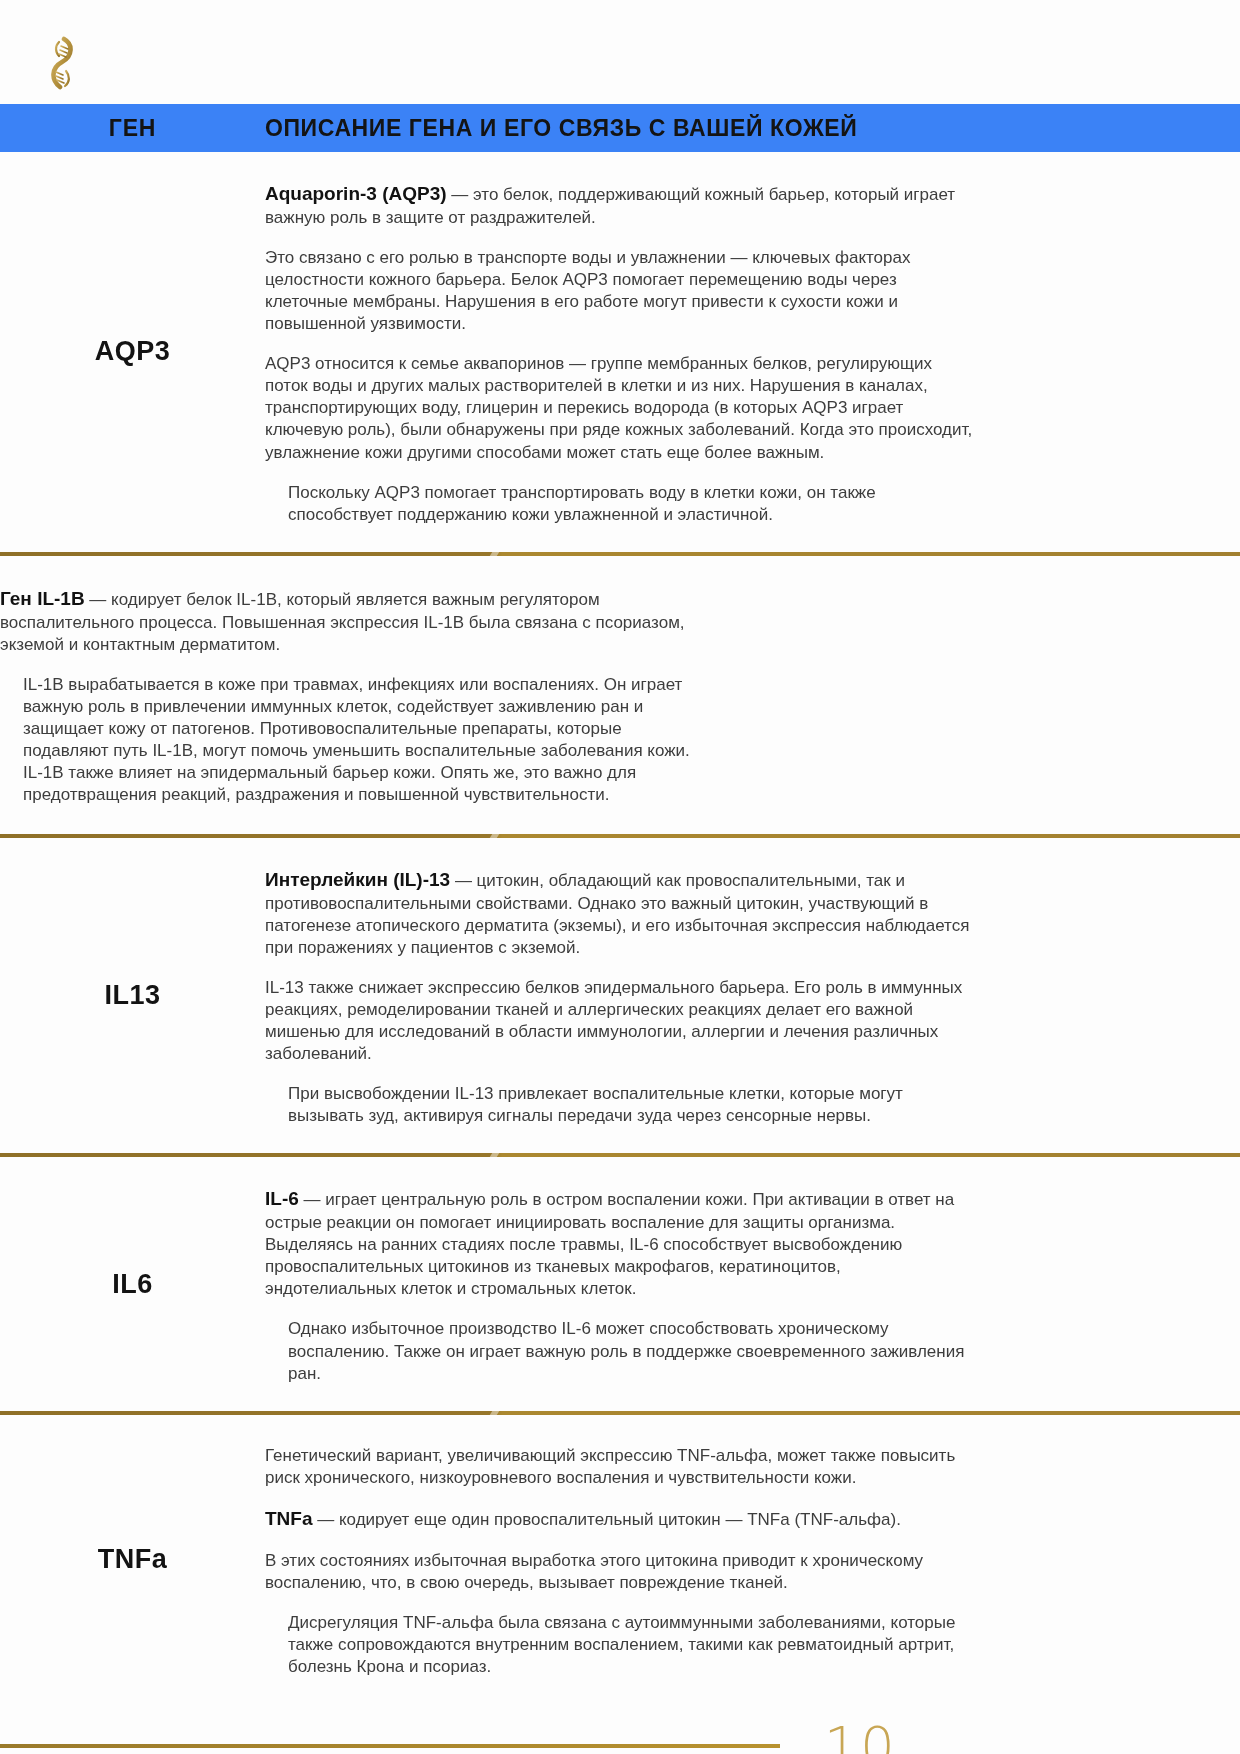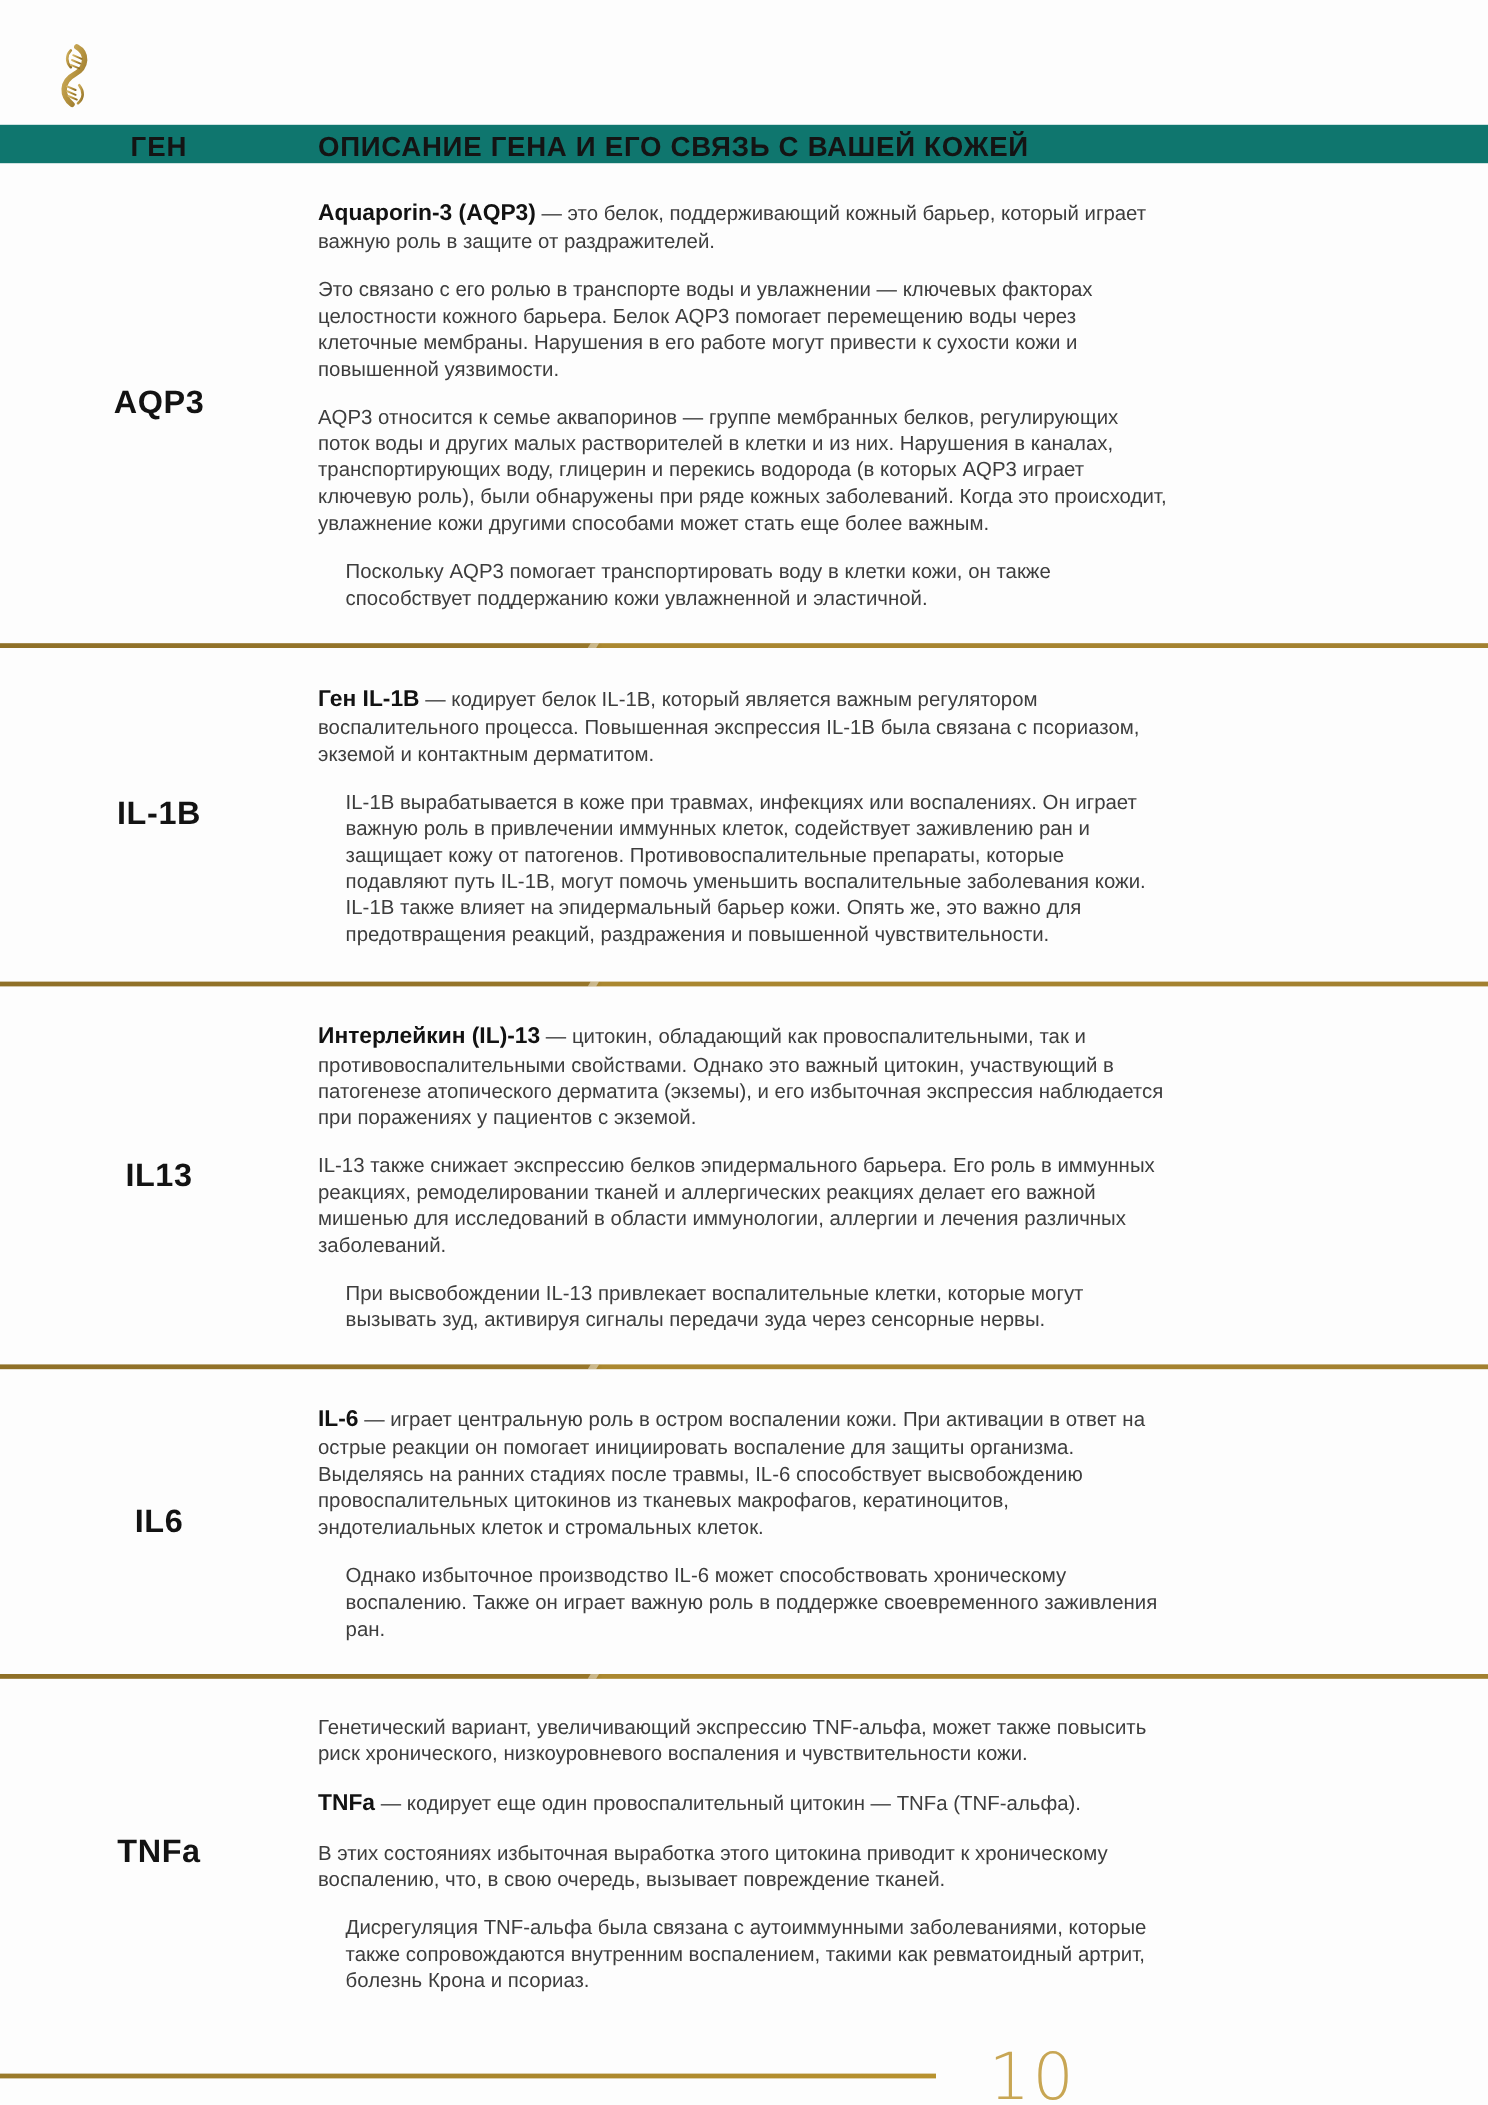--- a/index.html
+++ b/index.html
@@ -10,24 +10,24 @@
     color: #3d3d3d;
     overflow: hidden;
     background: #fdfdfd;
   }
   .page { width: 1240px; height: 1754px; position: relative; }
 
   .logo-wrap { padding: 36px 0 0 46px; height: 104px; }
   .logo-wrap svg { display: block; }
 
   .thead {
-    height: 32px;
-    background: #0f766e;
+    height: 48px;
+    background: #3b82f6;
     display: flex;
-    align-items: flex-end;
+    align-items: center;
   }
   .gene-col { width: 265px; flex: 0 0 265px; display: flex; justify-content: center; }
   .desc-col { width: 710px; flex: 0 0 710px; }
   .th-gene {
     font-size: 23px; font-weight: 700; color: #141414; letter-spacing: 0.8px;
   }
   .th-desc {
     font-size: 23px; font-weight: 700; color: #141414; letter-spacing: 0.6px;
   }
 
@@ -124,21 +124,20 @@
     <div class="desc-col">
       <p><strong>Aquaporin-3 (AQP3)</strong><span> — это белок, поддерживающий кожный барьер, который играет важную роль в защите от раздражителей.</span></p>
       <p><span>Это связано с его ролью в транспорте воды и увлажнении — ключевых факторах целостности кожного барьера. Белок AQP3 помогает перемещению воды через клеточные мембраны. Нарушения в его работе могут привести к сухости кожи и повышенной уязвимости.</span></p>
       <p><span>AQP3 относится к семье аквапоринов — группе мембранных белков, регулирующих поток воды и других малых растворителей в клетки и из них. Нарушения в каналах, транспортирующих воду, глицерин и перекись водорода (в которых AQP3 играет ключевую роль), были обнаружены при ряде кожных заболеваний. Когда это происходит, увлажнение кожи другими способами может стать еще более важным.</span></p>
       <p><span>Поскольку AQP3 помогает транспортировать воду в клетки кожи, он также способствует поддержанию кожи увлажненной и эластичной.</span></p>
     </div>
   </section>
   <div class="divider"></div>
 
   <section class="row row-il1b">
-    <div class="gene-col">IL-1B</div>
     <div class="desc-col">
       <p><strong>Ген IL-1B</strong><span> — кодирует белок IL-1B, который является важным регулятором воспалительного процесса. Повышенная экспрессия IL-1B была связана с псориазом, экземой и контактным дерматитом.</span></p>
       <p><span>IL-1B вырабатывается в коже при травмах, инфекциях или воспалениях. Он играет важную роль в привлечении иммунных клеток, содействует заживлению ран и защищает кожу от патогенов. Противовоспалительные препараты, которые подавляют путь IL-1B, могут помочь уменьшить воспалительные заболевания кожи. IL-1B также влияет на эпидермальный барьер кожи. Опять же, это важно для предотвращения реакций, раздражения и повышенной чувствительности.</span></p>
     </div>
   </section>
   <div class="divider"></div>
 
   <section class="row row-il13">
     <div class="gene-col">IL13</div>
     <div class="desc-col">

